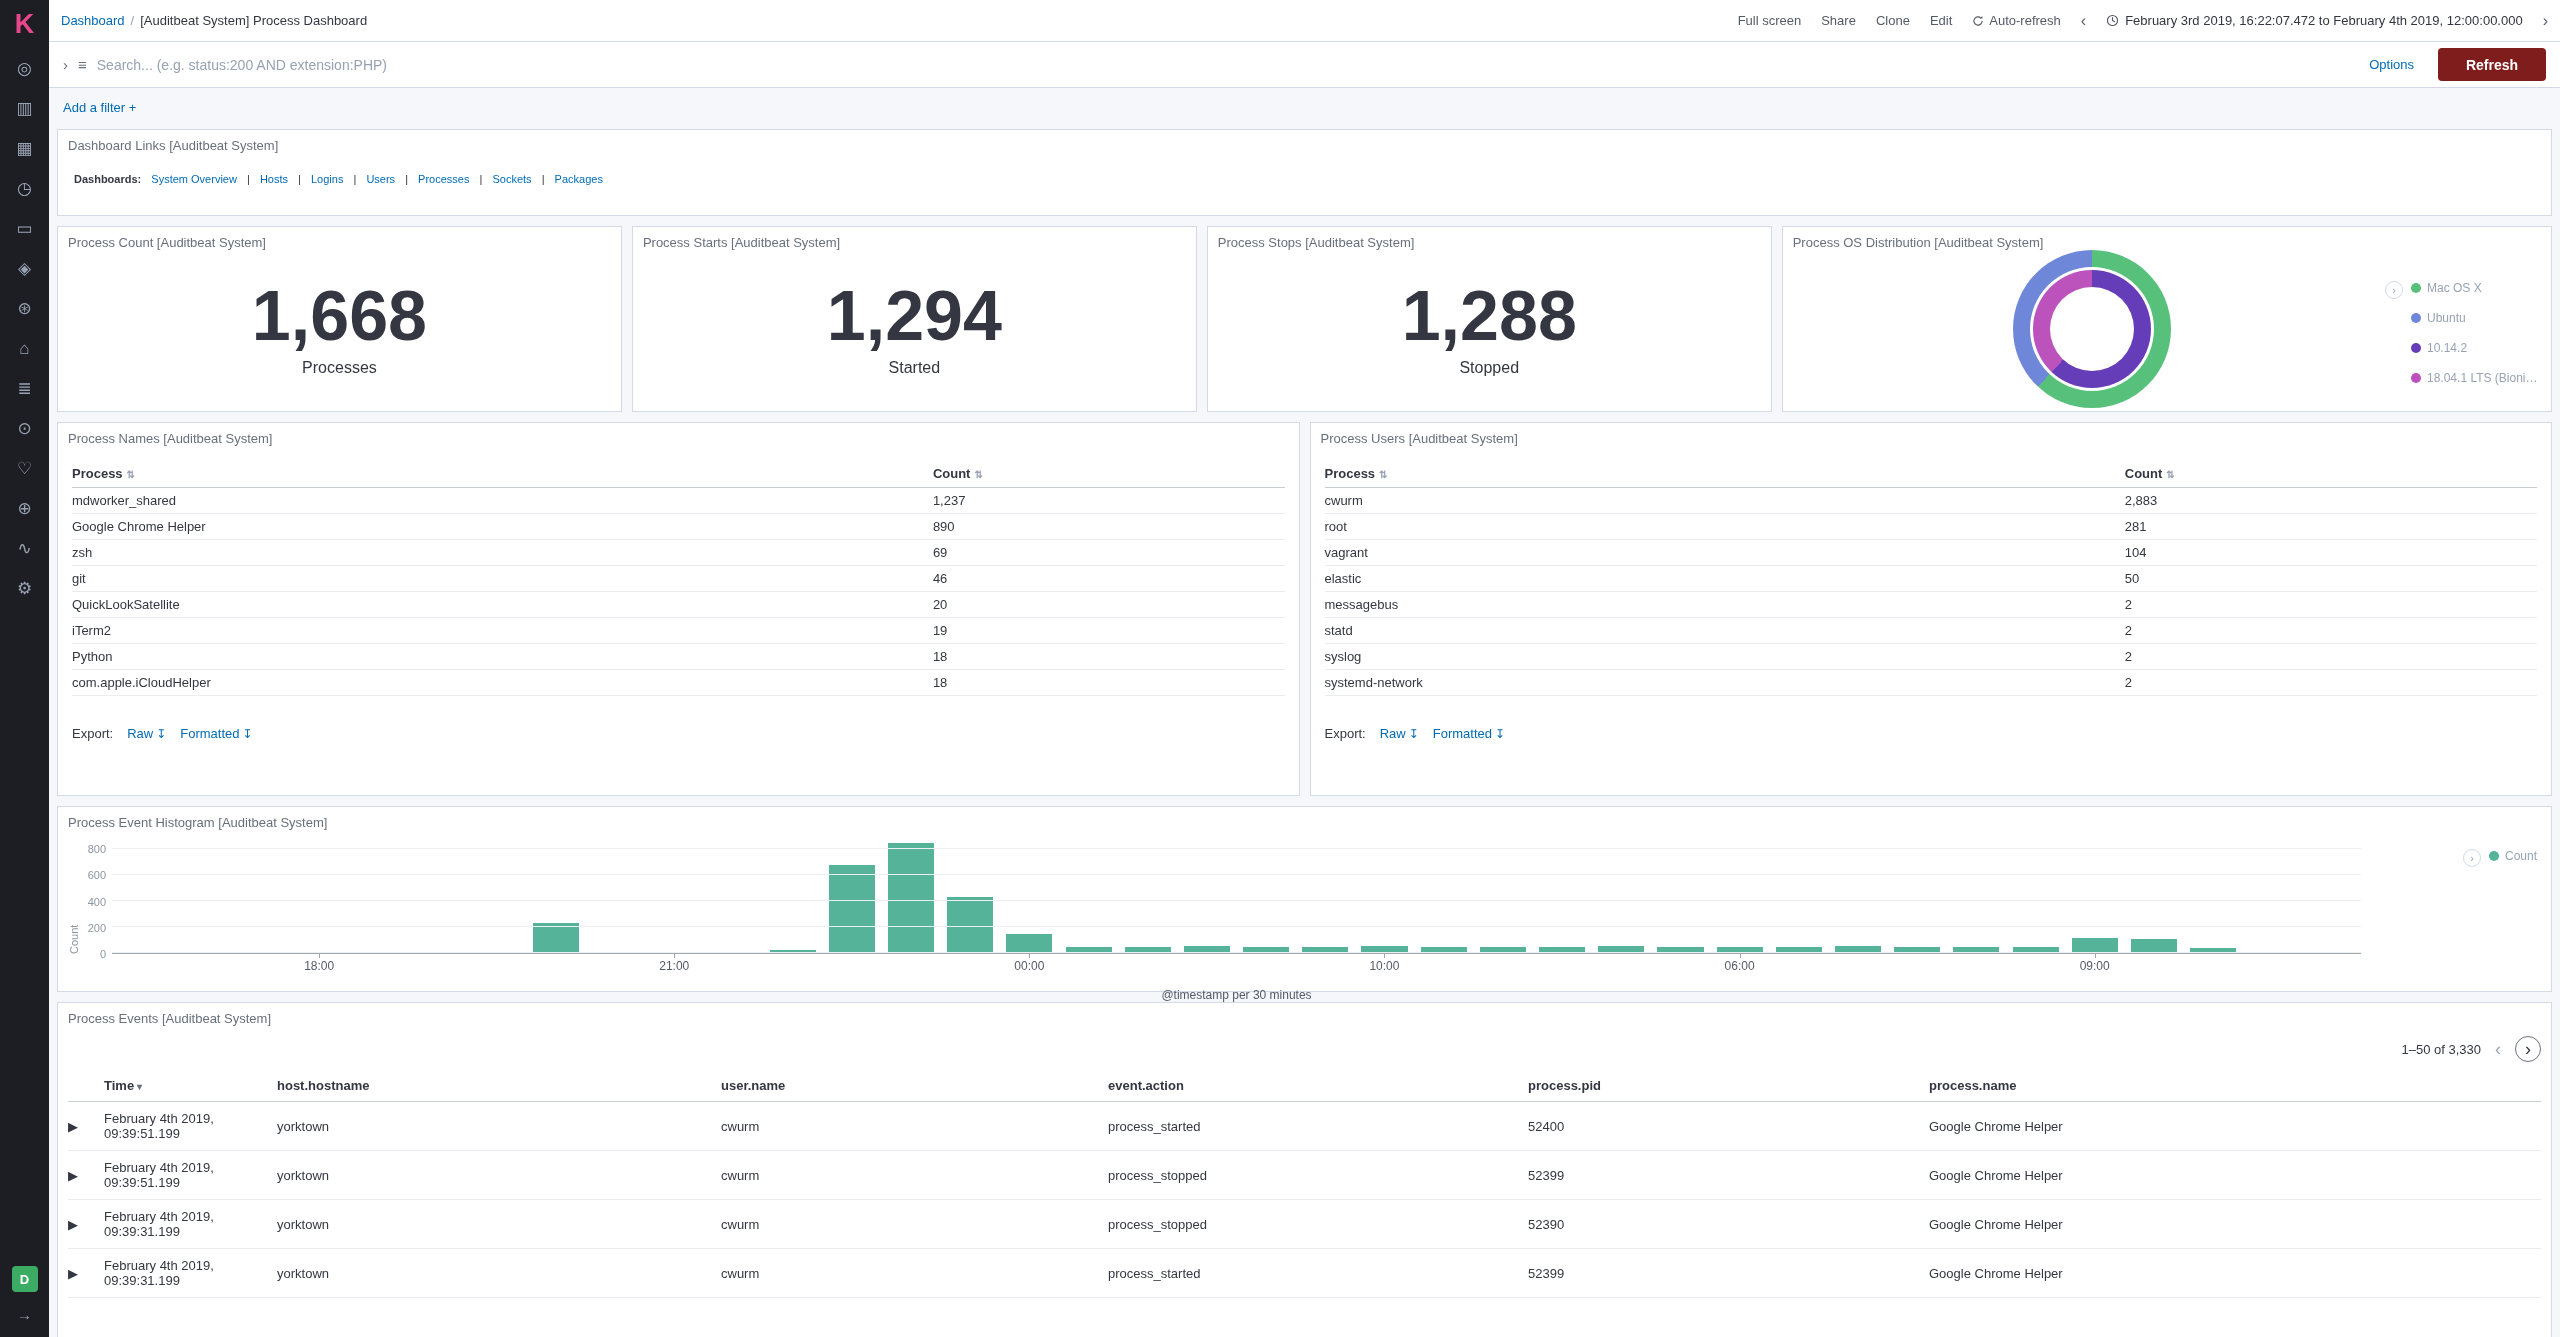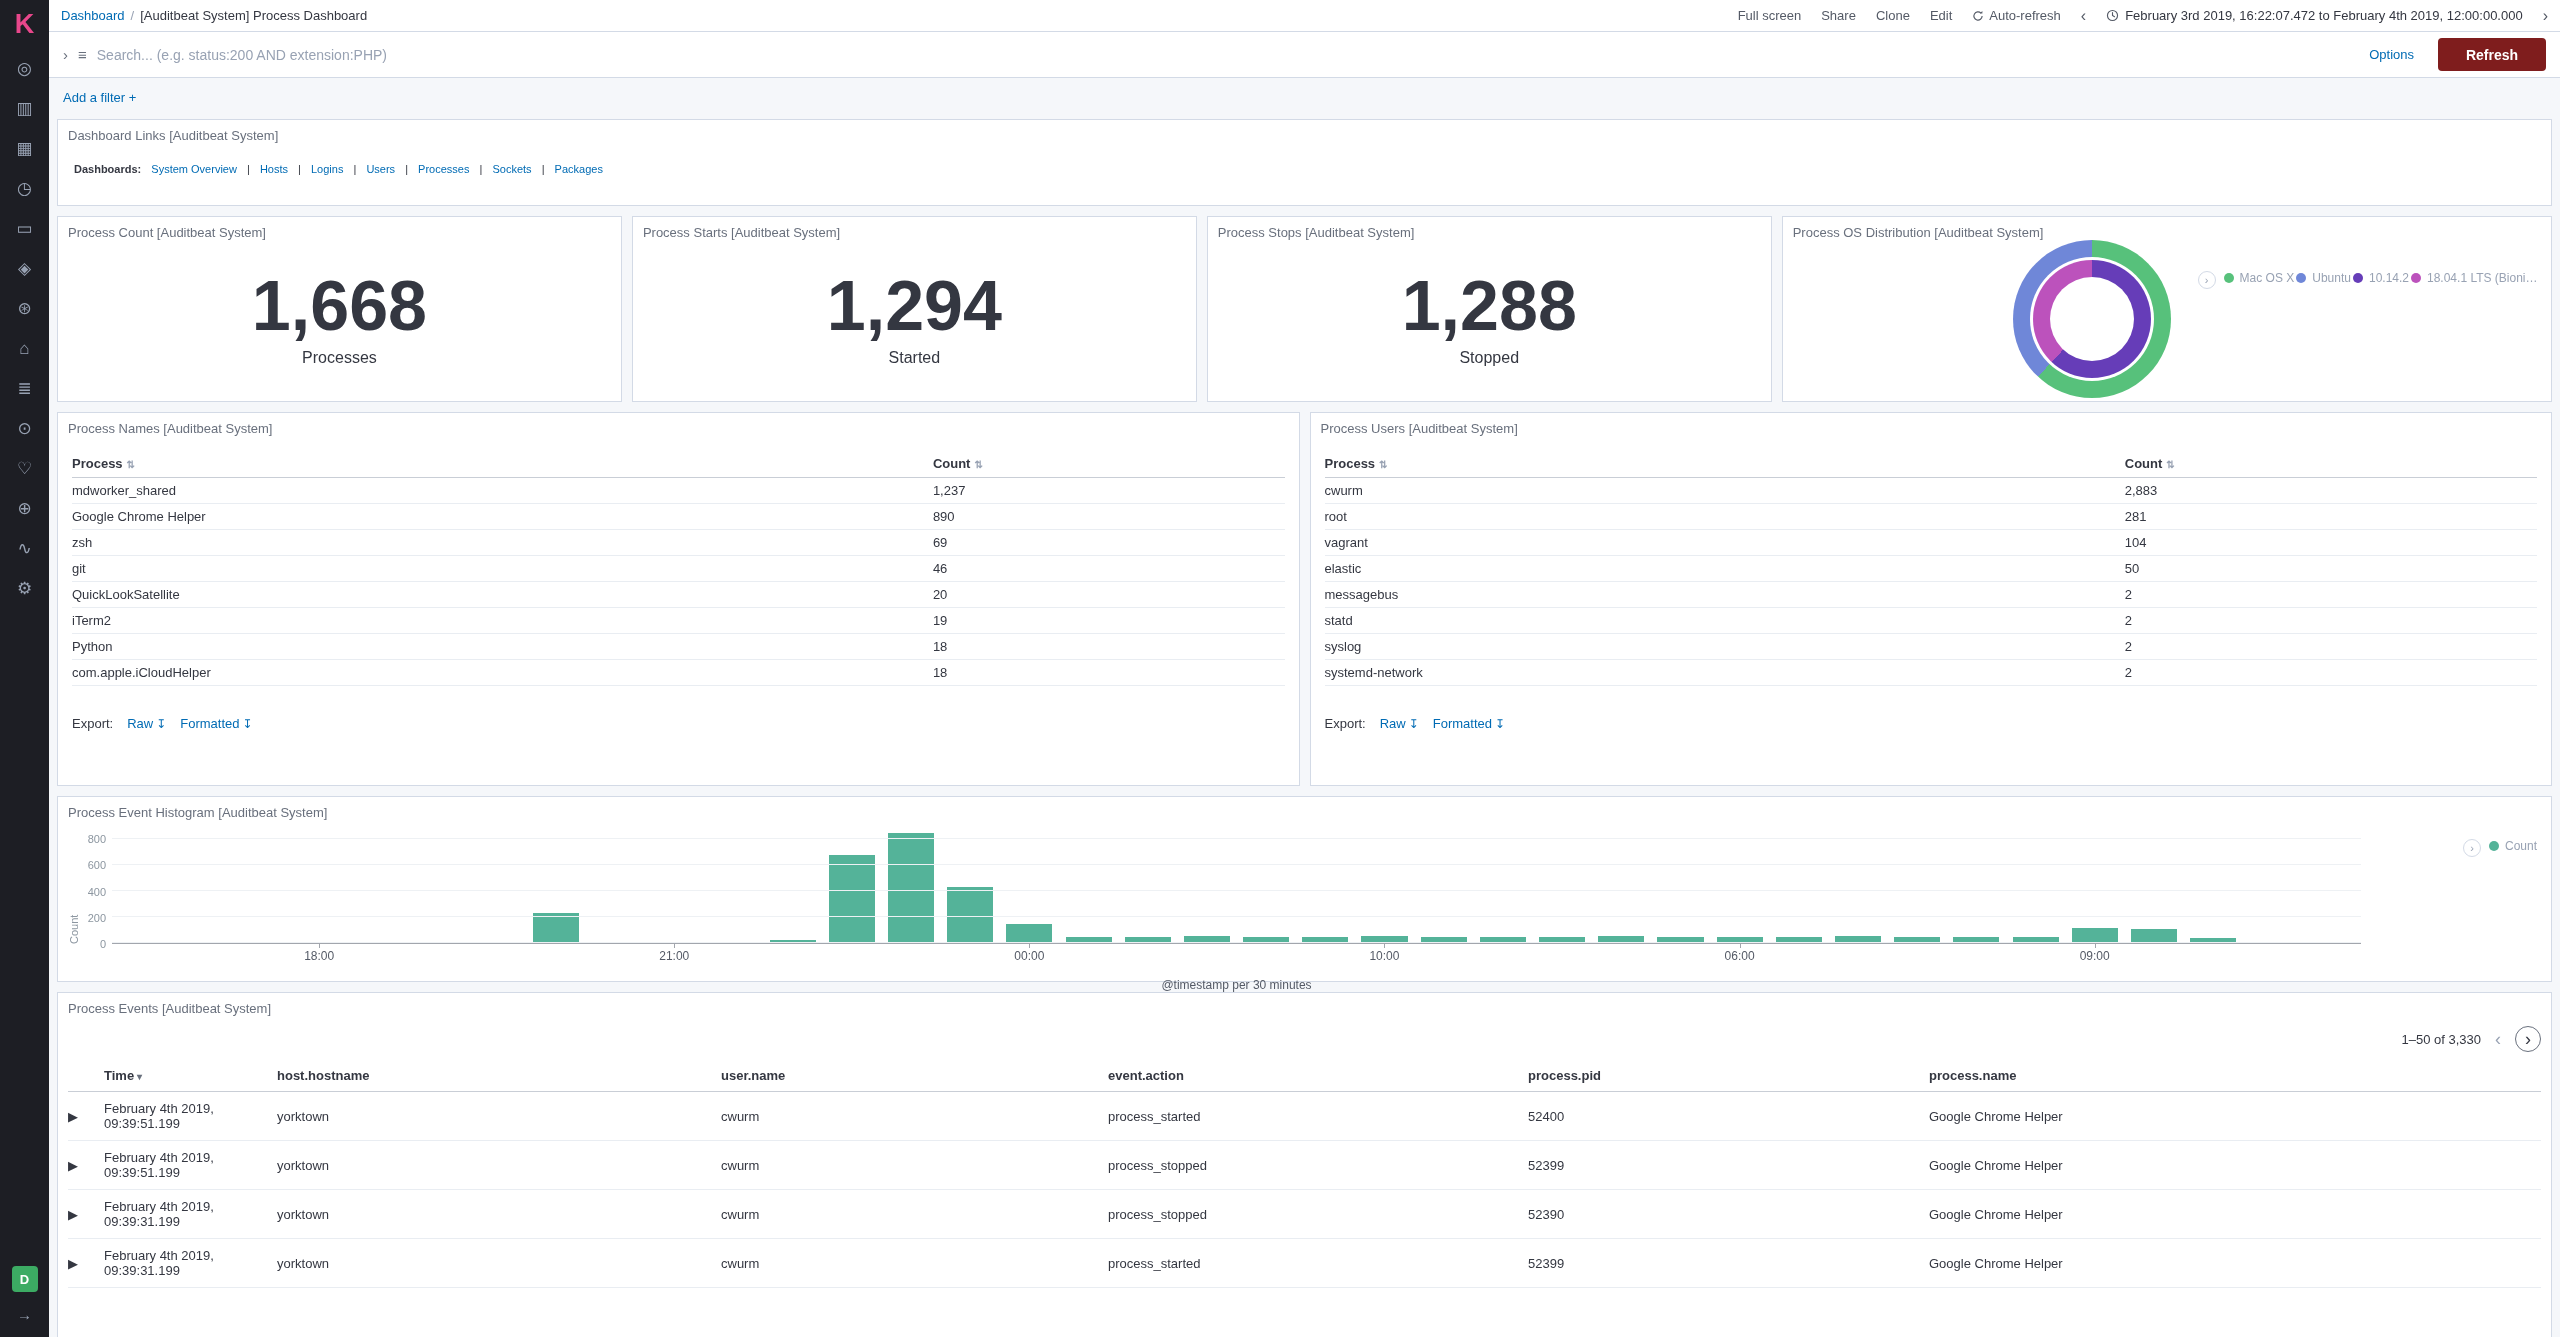--- a/index.html
+++ b/index.html
@@ -10,21 +10,21 @@
     display:flex;flex-direction:column;align-items:center}
   .logo{width:49px;height:48px;display:flex;align-items:center;justify-content:center;
     font-size:27px;font-weight:bold;color:#e8478b;cursor:pointer}
   .nav-item{width:49px;height:40px;display:flex;align-items:center;justify-content:center;cursor:pointer}
   .nav-glyph{color:#98a2b3;font-size:17px;line-height:1}
   .space-avatar{margin-top:auto;width:26px;height:26px;border-radius:4px;background:#3cab63;color:#fff;
     font-weight:bold;font-size:13px;display:flex;align-items:center;justify-content:center;cursor:pointer}
   .nav-collapse{color:#98a2b3;font-size:15px;margin:14px 0 14px;cursor:pointer}
   
   .app{margin-left:49px}
-  .topbar{height:32px;background:#fff;border-bottom:1px solid #d3dae6;display:flex;align-items:center;
+  .topbar{height:42px;background:#fff;border-bottom:1px solid #d3dae6;display:flex;align-items:center;
     padding:0 12px}
   .crumb-link{color:#006bb4;cursor:pointer}
   .crumb-sep{color:#98a2b3;margin:0 6px}
   .topbar-right{margin-left:auto;display:flex;align-items:center;gap:20px;color:#545a66}
   .top-action{cursor:pointer}
   .autorefresh{display:flex;align-items:center;gap:5px;cursor:pointer}
   .time-chev{font-size:16px;color:#545a66;cursor:pointer;line-height:1}
   .time-range{display:flex;align-items:center;gap:6px;color:#343741;cursor:pointer}
   .querybar{height:46px;background:#fff;border-bottom:1px solid #d3dae6;display:flex;align-items:center;
     padding:0 14px;gap:10px}
@@ -57,21 +57,21 @@
   .os-body{height:calc(100% - 26px);display:flex;align-items:center;justify-content:center;padding-right:150px}
   .donut{position:relative;width:158px;height:158px}
   .d-layer{position:absolute;border-radius:50%}
   .d-outer{inset:0}
   .d-gap{inset:17px;background:#fff}
   .d-inner{inset:20px}
   .d-hole{inset:37px;background:#fff}
   .legend-box{position:absolute;top:54px;right:10px;display:flex;align-items:flex-start;gap:8px}
   .legend-toggle{width:18px;height:18px;border:1px solid #d3dae6;border-radius:50%;background:#fff;
     color:#98a2b3;font-size:11px;line-height:16px;text-align:center;cursor:pointer;padding:0}
-  .legend-items{display:flex;flex-direction:row;gap:2px}
+  .legend-items{display:flex;flex-direction:column;gap:16px}
   .legend-item{display:flex;align-items:center;gap:6px;cursor:pointer;max-width:130px}
   .legend-dot{width:10px;height:10px;border-radius:50%;flex:0 0 auto}
   .legend-label{font-size:12px;color:#98a2b3;white-space:nowrap;overflow:hidden;text-overflow:ellipsis}
   
   .row-tables{height:374px}
   .table-panel{flex:1;padding-bottom:10px}
   .ptable{width:calc(100% - 28px);margin:16px 14px 0;border-collapse:collapse;table-layout:fixed}
   .ptable th{font-weight:bold;text-align:left;color:#343741;font-size:13px;padding:4px 0 6px;
     border-bottom:1px solid #c9ced6;cursor:pointer}
   .ptable td{font-size:13px;color:#343741;padding:5px 0;border-bottom:1px solid #e9edf2}

